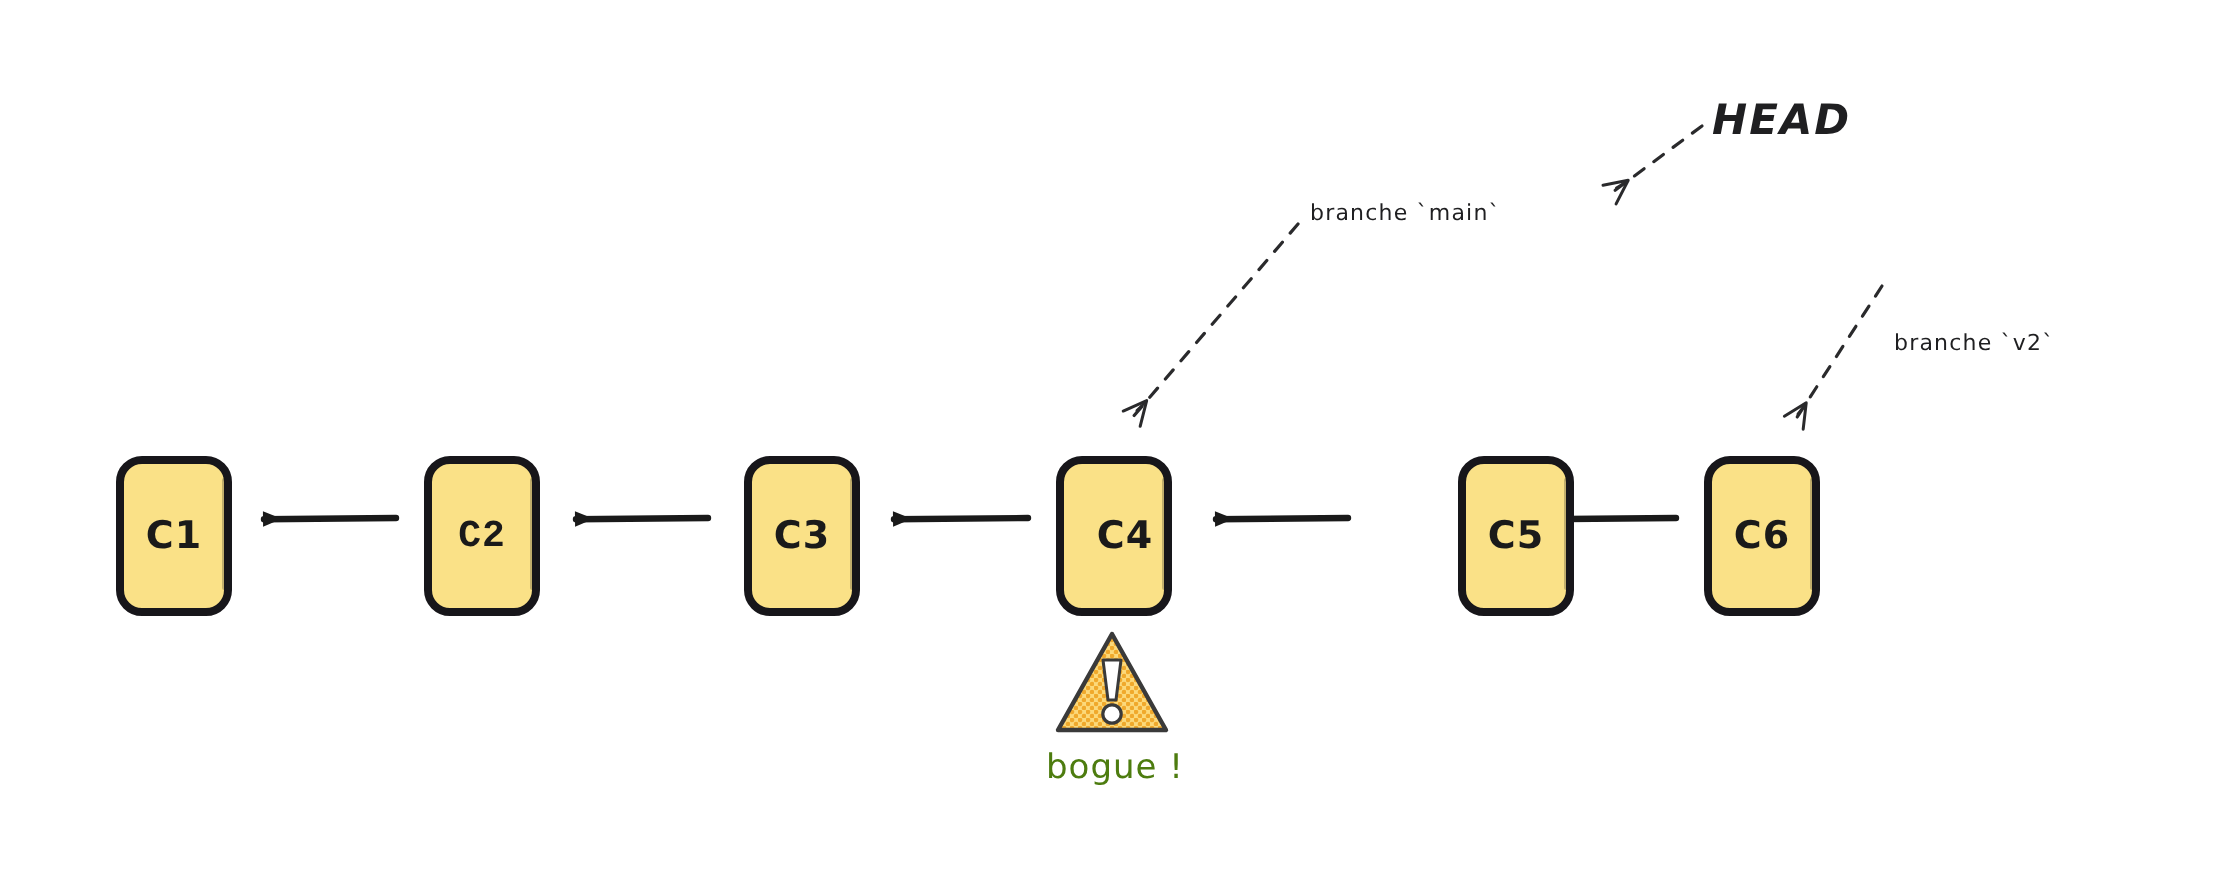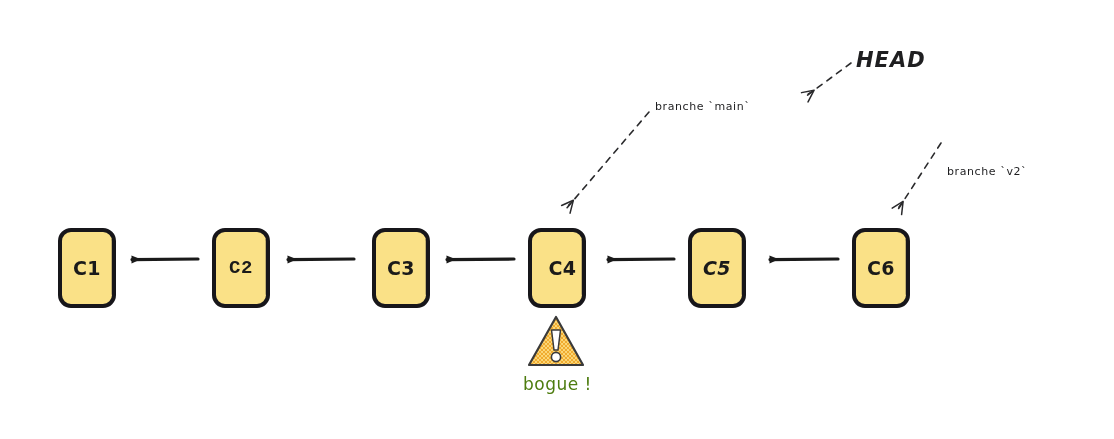--- a/index.html
+++ b/index.html
@@ -131,21 +131,21 @@
 </div>
 <div class="commit-node" style="left:212px; top:228px;font-family:Liberation Mono, monospace;">
   <span>C2</span>
 </div>
 <div class="commit-node" style="left:372px; top:228px;">
   <span>C3</span>
 </div>
 <div class="commit-node" style="left:528px; top:228px;padding-left:11px;">
   <span>C4</span>
 </div>
-<div class="commit-node" style="left:688px; top:228px;font-style:italic;">
+<div class="commit-node" style="left:729px; top:228px;">
   <span>C5</span>
 </div>
 <div class="commit-node" style="left:852px; top:228px;">
   <span>C6</span>
 </div>
 
 <div class="annot head" style="left:856px; top:48px;">HEAD</div>
 <div class="annot branch" style="left:655px; top:100px;">branche `main`</div>
 <div class="annot branch" style="left:947px; top:129px;margin-top:36px;">branche `v2`</div>
 

